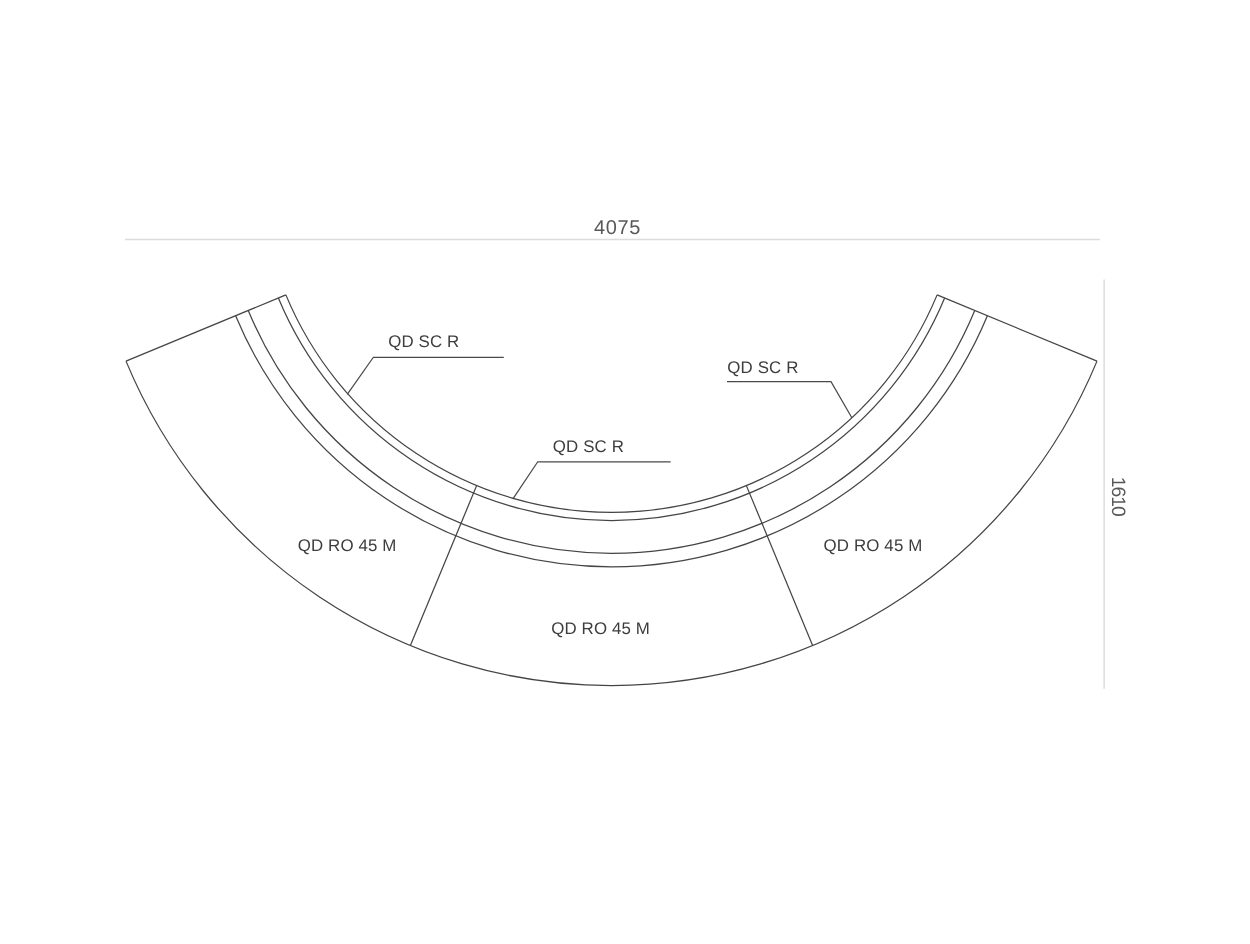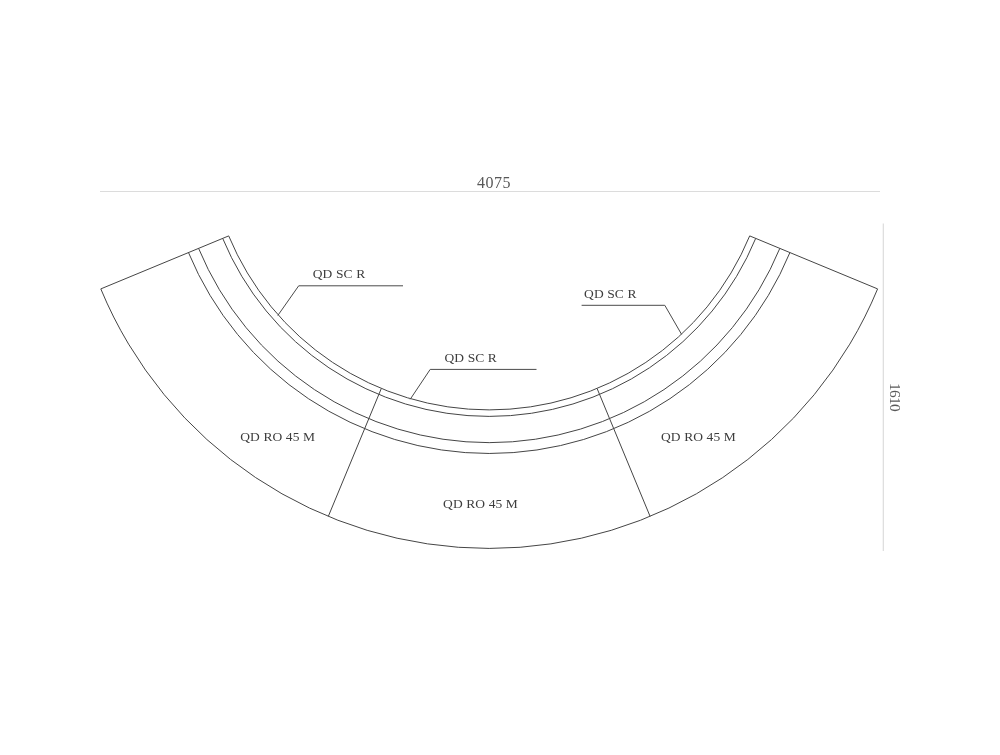--- a/index.html
+++ b/index.html
@@ -1,17 +1,17 @@
 <!DOCTYPE html>
 <html><head>
 <meta charset="utf-8">
 <style>
   html,body{margin:0;padding:0;background:#ffffff;}
   .page{position:relative;width:1000px;height:736px;background:#fff;overflow:hidden;
-        font-family:Liberation Serif, serif;}
+        font-family:Liberation Sans, sans-serif;}
   svg{position:absolute;left:0;top:0;}
   .lbl{fill:#3d3d3d;font-size:13.5px;letter-spacing:0.1px;}
   .dim{fill:#585858;font-size:16px;letter-spacing:0.5px;}
 </style>
 </head>
 <body>
 <div class="page">
 <svg width="1000" height="755" viewBox="0 0 1000 755">
 
   <line x1="100" y1="191.5" x2="880" y2="191.5" stroke="#dcdcdc" stroke-width="1.2"></line>

